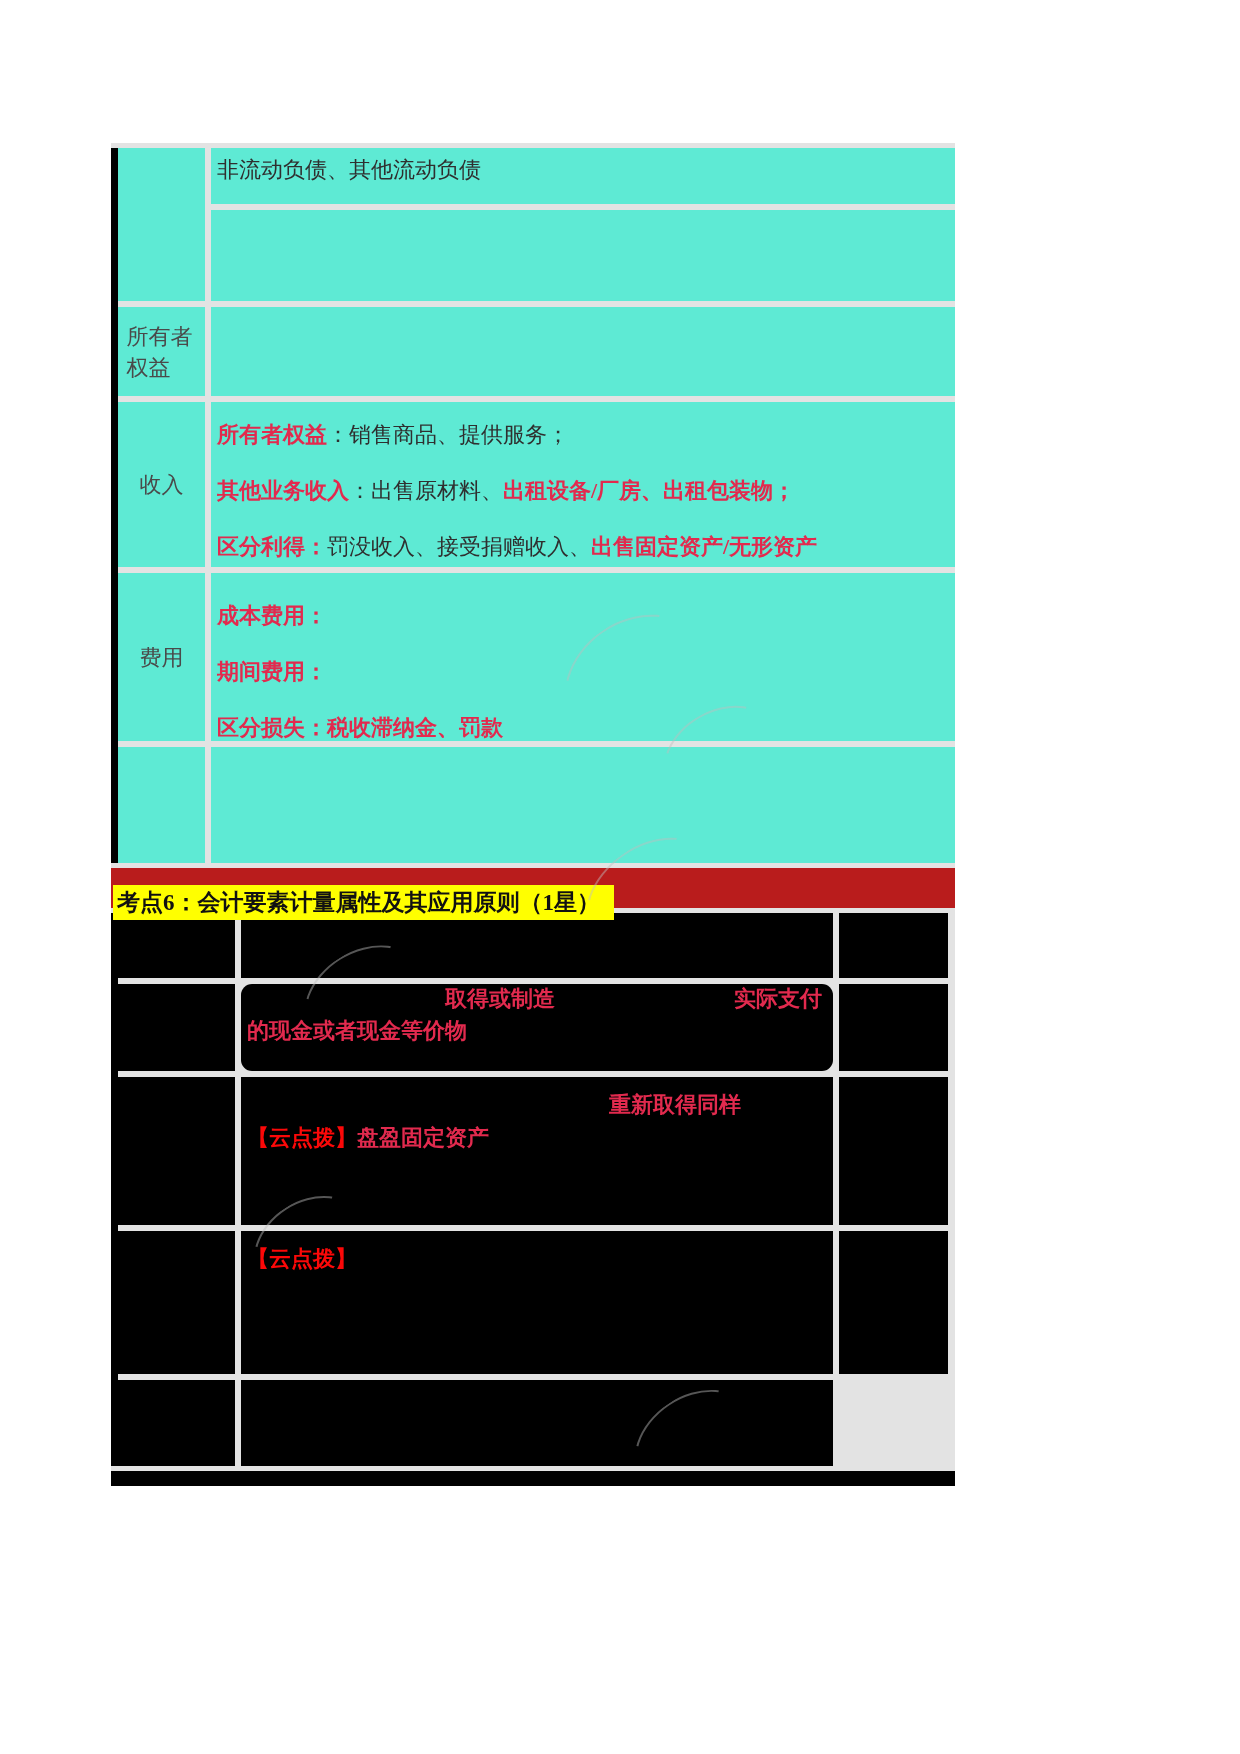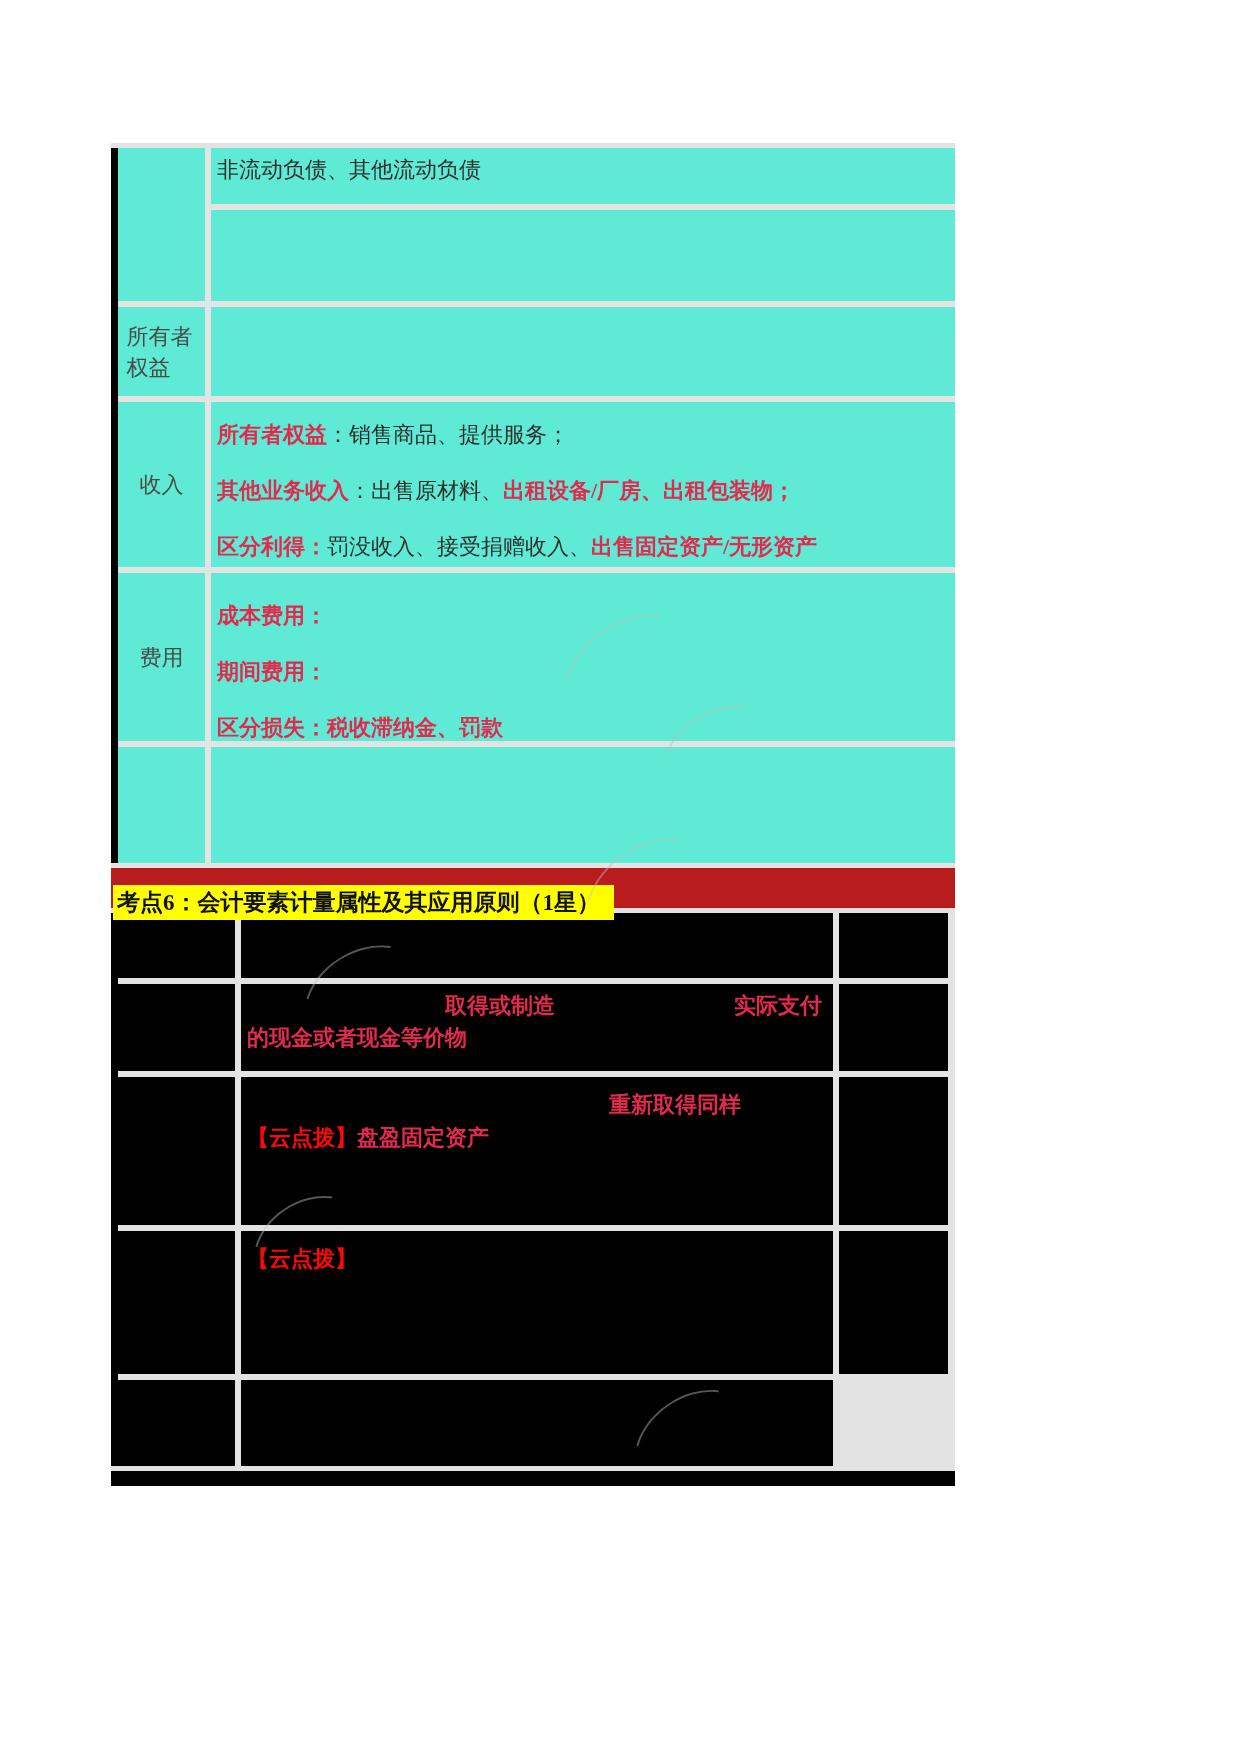--- a/index.html
+++ b/index.html
@@ -46,21 +46,21 @@
   }
   
   .t2{
     margin-left:7px;width:837px;
     display:grid;
     grid-template-columns:117px 592px 109px;
     grid-template-rows:65px 87px 148px 143px 86px;
     gap:6px;background:#e3e3e3;
   }
   .t2 .cell{background:#000;overflow:hidden;}
-  .r2-lines{padding-top:7px;}
+  .r2-lines{border-radius:11px;}
   .r2-lines .txt-line{line-height:30px;}
   .r3-lines{padding-top:12px;}
   .r3-lines .txt-line{line-height:31px;}
   .r4-lines{padding-top:12px;}
   .r4-lines .txt-line{line-height:31px;}
   .r5-lines{padding-top:40px;}
   .r5-lines .txt-line{line-height:31px;}
   .ml198{margin-left:198px;}
   .ml179{margin-left:179px;}
   .ml362{margin-left:362px;}

